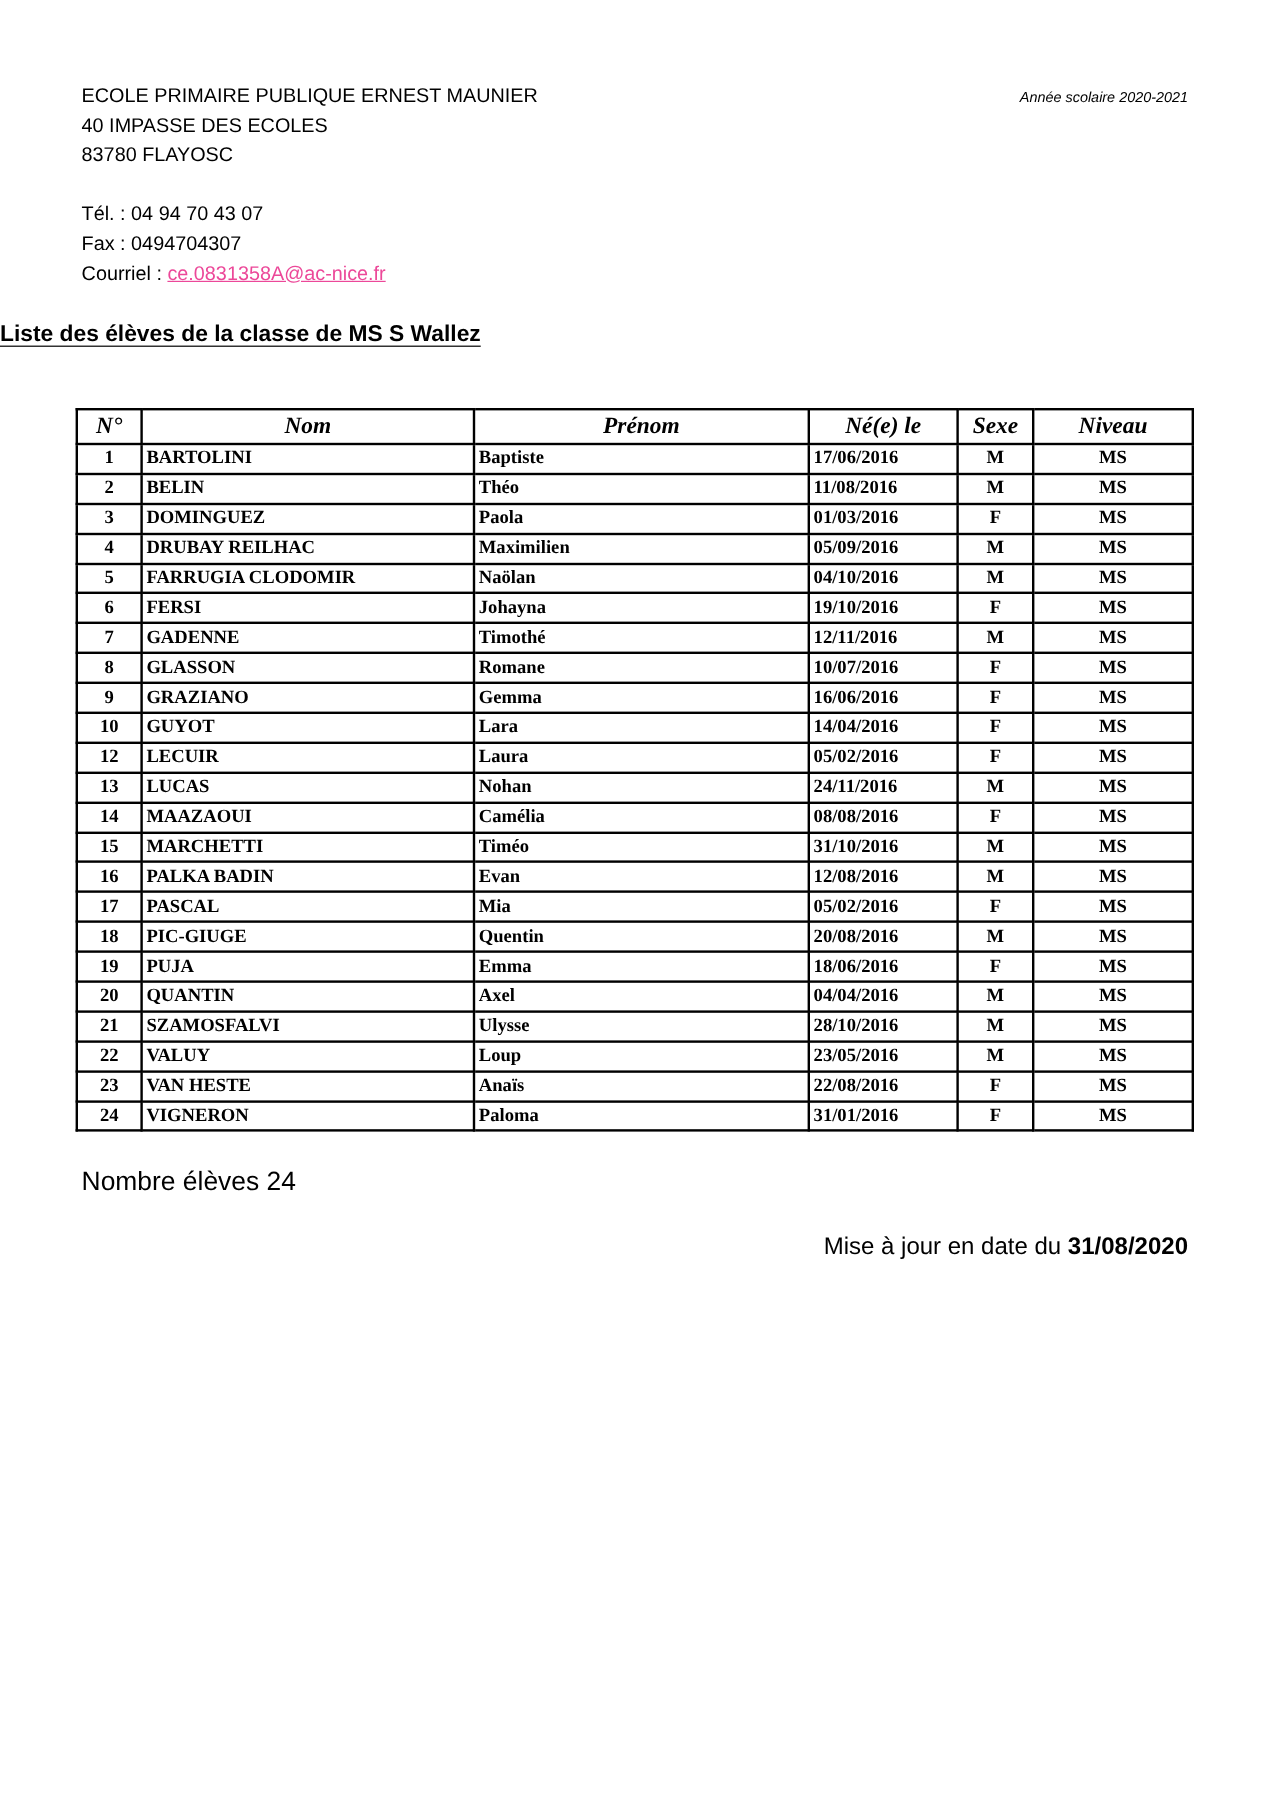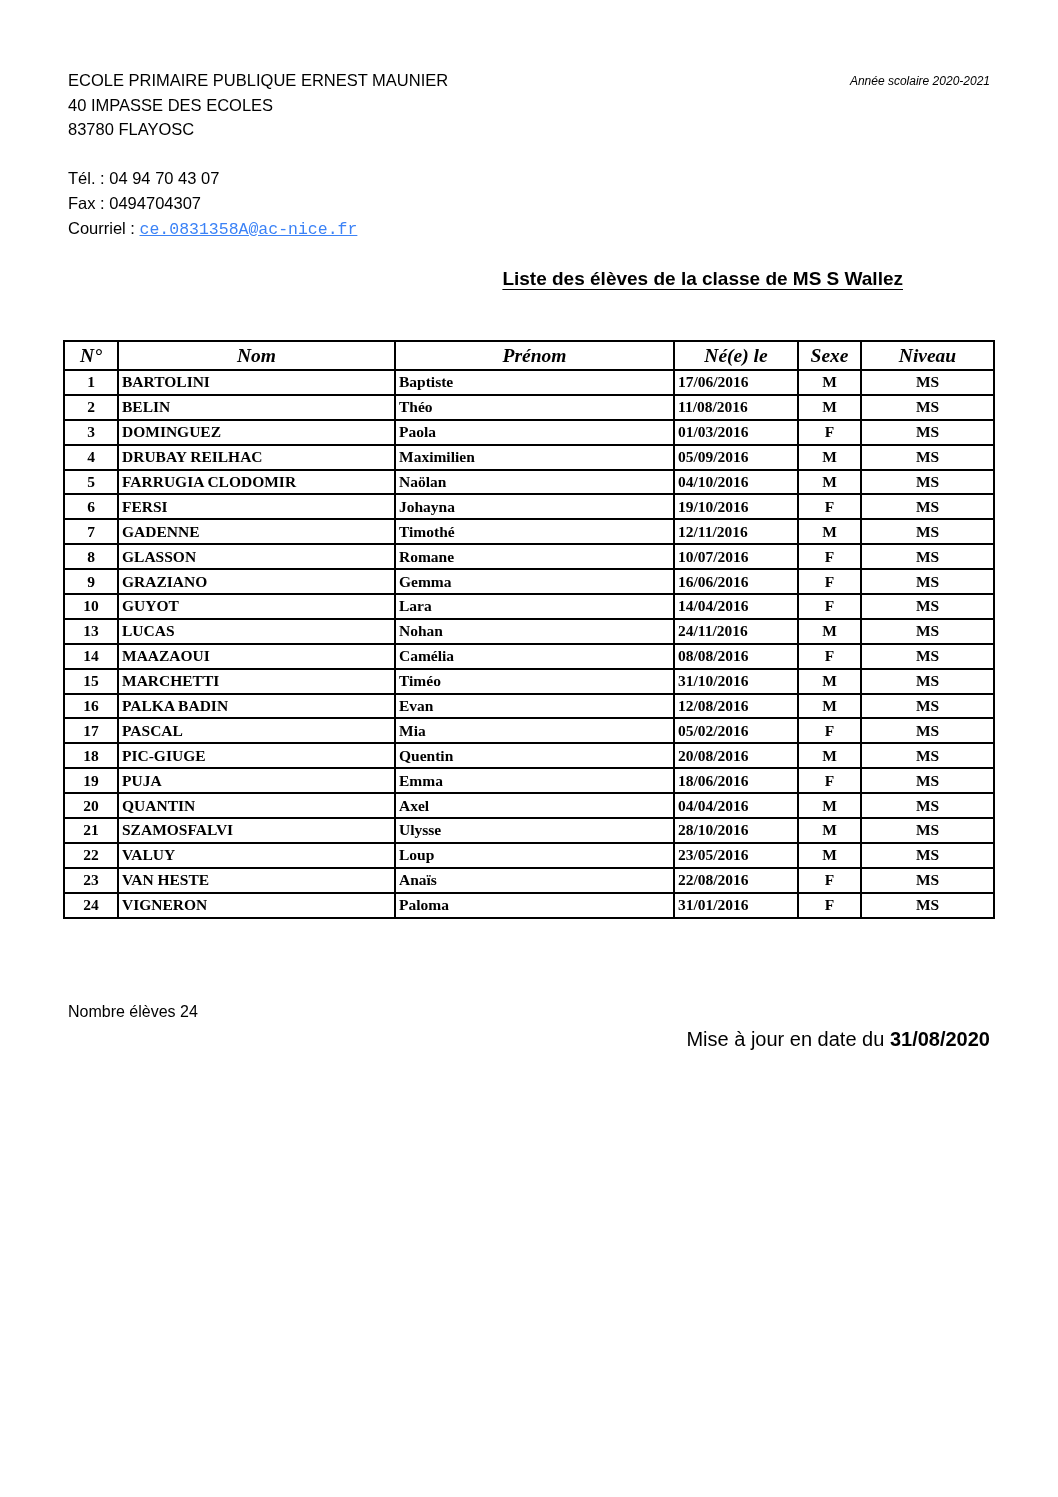--- a/index.html
+++ b/index.html
@@ -1,33 +1,33 @@
 <!DOCTYPE html>
 <html><head>
 <meta charset="utf-8">
 <style>
   html, body { margin: 0; padding: 0; background: #ffffff; }
   body { width: 1058px; height: 1497px; position: relative; font-family: "Liberation Sans", sans-serif; color: #000; }
   .hdr-left { position: absolute; left: 68px; top: 68px; font-size: 16.5px; line-height: 24.6px; }
   .hdr-left .gap { height: 24.6px; }
   .hdr-right { position: absolute; right: 68px; top: 68px; font-size: 12px; font-style: italic; line-height: 26px; }
-  .email { color: #3b82f6; text-decoration: underline; font-family: Liberation Mono, monospace; }
-  .title { position: absolute; left: 0; width: 903px; top: 268px; text-align: right; font-size: 19px; font-weight: bold; }
+  .email { color: #ec4899; text-decoration: underline; }
+  .title { position: absolute; left: 0; width: 903px; top: 268px; text-align: left; font-size: 19px; font-weight: bold; }
   .title span { text-decoration: underline; text-underline-offset: 4px; }
   table.students { position: absolute; left: 63px; top: 340px; width: 932px; border-collapse: collapse; font-family: "Liberation Serif", serif; }
   table.students th, table.students td { border: 2px solid #000; padding: 0 3px; height: 22.9px; font-size: 15.5px; font-weight: bold; white-space: nowrap; }
   table.students th { height: 27px; font-size: 19.5px; font-style: italic; text-align: center; }
   .c-num { width: 46px; text-align: center; }
   .c-nom { width: 269px; text-align: left; margin-left: 40px; }
   .c-pre { width: 271px; text-align: left; font-weight: normal; }
   table.students td.c-pre { font-weight: bold; }
   .c-date { width: 116px; text-align: left; }
   .c-sexe { width: 55px; text-align: center; }
   .c-niv { text-align: center; }
-  .footer-count { position: absolute; left: 68px; top: 1003px; font-size: 16px; }
+  .footer-count { position: absolute; left: 68px; top: 972px; font-size: 22px; }
   .footer-date { position: absolute; right: 68px; top: 1028px; font-size: 20px; text-align: right; }
   .footer-date b { font-weight: bold; }
 </style>
 </head>
 <body>
 
 <div class="hdr-left">
   <div>ECOLE PRIMAIRE PUBLIQUE ERNEST MAUNIER</div>
   <div>40 IMPASSE DES ECOLES</div>
   <div>83780 FLAYOSC</div>
@@ -127,20 +127,28 @@
       </tr>
       <tr>
         <td class="c-num">10</td>
         <td class="c-nom">GUYOT</td>
         <td class="c-pre">Lara</td>
         <td class="c-date">14/04/2016</td>
         <td class="c-sexe">F</td>
         <td class="c-niv">MS</td>
       </tr>
       <tr>
+        <td class="c-num">12</td>
+        <td class="c-nom">LECUIR</td>
+        <td class="c-pre">Laura</td>
+        <td class="c-date">05/02/2016</td>
+        <td class="c-sexe">F</td>
+        <td class="c-niv">MS</td>
+      </tr>
+      <tr>
         <td class="c-num">13</td>
         <td class="c-nom">LUCAS</td>
         <td class="c-pre">Nohan</td>
         <td class="c-date">24/11/2016</td>
         <td class="c-sexe">M</td>
         <td class="c-niv">MS</td>
       </tr>
       <tr>
         <td class="c-num">14</td>
         <td class="c-nom">MAAZAOUI</td>

